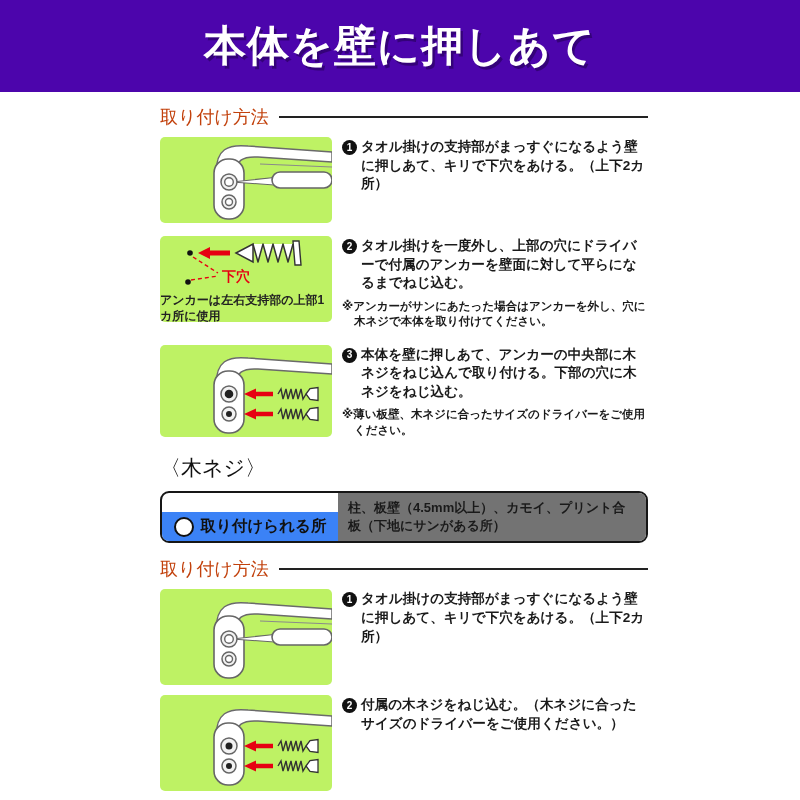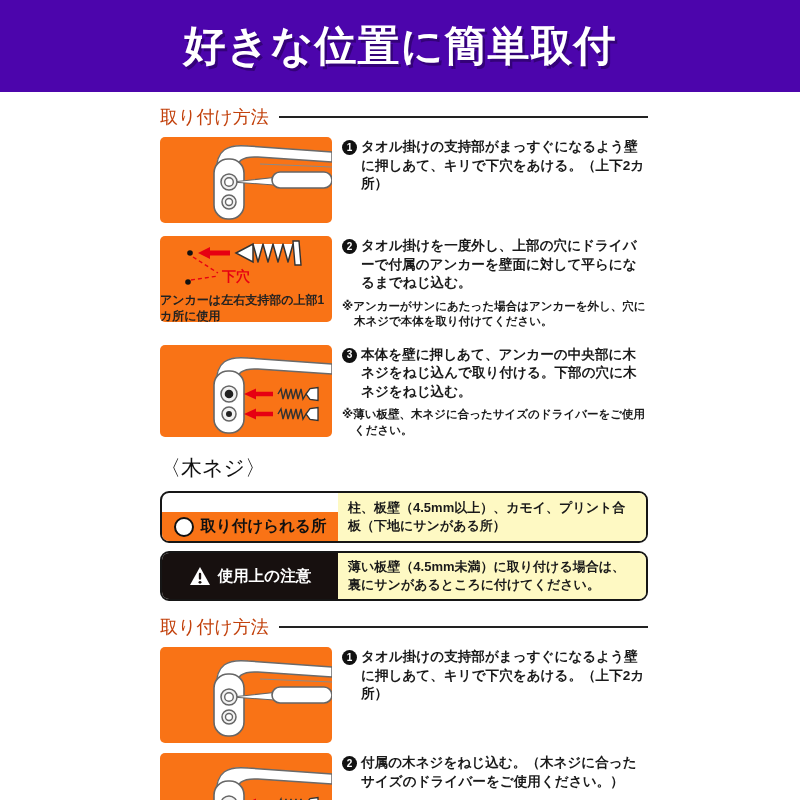--- a/index.html
+++ b/index.html
@@ -17,21 +17,21 @@
 
   .sec-heading { display:flex; align-items:center; margin:7px 0 8px; }
   .sec-heading .t { font-size:18px; font-weight:400; color:#c2410c; white-space:nowrap; }
   .sec-heading .rule { flex:1; height:2px; background:#222; margin-left:10px; }
 
   .big-heading { font-size:21px; font-weight:400; color:#111; margin:12px 0 9px; }
 
   
   .step { display:flex; gap:10px; align-items:flex-start; }
   .mb13{margin-bottom:13px;} .mb15{margin-bottom:15px;} .mb16{margin-bottom:16px;} .mb10{margin-bottom:10px;}
-  .illus { width:172px; flex:0 0 172px; background:#f97316; border-radius:5px; overflow:hidden; }
+  .illus { width:172px; flex:0 0 172px; background:#bef264; border-radius:5px; overflow:hidden; }
   .h86{height:86px;} .h92{height:92px;} .h96{height:96px;}
   .illus svg { display:block; }
   .illus-caption { font-size:12px; line-height:1.3; color:#222; font-weight:600;
     padding:1px 6px 0 0; }
 
   .step-body { flex:1; min-width:0; padding-top:1px; }
   .step-text { position:relative; padding-left:19px; font-size:13.6px; font-weight:600;
     line-height:1.37; color:#1a1a1a; word-break:break-all; }
   .marker { position:absolute; left:0; top:2px; width:15px; height:15px; border-radius:50%;
     background:#111; color:#fff; font-size:10px; font-weight:700;
@@ -39,36 +39,36 @@
   .note { font-size:11.5px; font-weight:600; line-height:1.34; color:#1a1a1a;
     padding-left:12px; text-indent:-12px; margin-top:4px; word-break:break-all; }
   .notes { margin-top:6px; }
 
   
   .spec-box { display:flex; border:2.5px solid #161616; border-radius:9px;
     overflow:hidden; min-height:47px; }
   .mb8{margin-bottom:8px;}
   .spec-label { width:176px; flex:0 0 176px; display:flex; align-items:center;
     justify-content:center; gap:7px; padding:4px 6px; }
-  .spec-label.gray { background:#f97316;margin-top:19px; }
+  .spec-label.gray { background:#3b82f6;margin-top:19px; }
   .spec-label.black { background:#17100F; }
   .spec-label .txt { font-size:15.5px; font-weight:800; color:#111; white-space:nowrap; }
   .spec-label.black .txt { color:#fff; }
   .circle-icon { width:20px; height:20px; border:2.4px solid #111; border-radius:50%;
     background:#fff; flex:0 0 20px; }
-  .spec-value { flex:1; background:#fef9c3; padding:5px 10px; font-size:13px; font-weight:600;
+  .spec-value { flex:1; background:#737373; padding:5px 10px; font-size:13px; font-weight:600;
     line-height:1.38; color:#1a1a1a; display:flex; align-items:center; word-break:break-all; }
 
   .red { fill:#E60012; }
 </style>
 </head>
 <body>
 
 <div class="banner">
-  <div class="banner-title">好きな位置に簡単取付</div>
+  <div class="banner-title">本体を壁に押しあて</div>
 </div>
 
 <div class="content">
 
   <div class="sec-heading">
     <span class="t">取り付け方法</span>
     <span class="rule"></span>
   </div>
 
   <div class="step mb13">
@@ -155,33 +155,20 @@
   <div class="spec-box mb8">
     <div class="spec-label gray">
       <span class="circle-icon"></span>
       <span class="txt">取り付けられる所</span>
     </div>
     <div class="spec-value">
       <span>柱、板壁（4.5mm以上）、カモイ、プリント合板（下地にサンがある所）</span>
     </div>
   </div>
 
-  <div class="spec-box">
-    <div class="spec-label black">
-      <svg width="22" height="20" viewBox="0 0 24 22">
-        <path d="M12 1 L23 21 L1 21 Z" fill="#fff"></path>
-        <rect x="10.7" y="7.5" width="2.6" height="7.5" rx="1.2" fill="#17100F"></rect>
-        <circle cx="12" cy="18" r="1.6" fill="#17100F"></circle>
-      </svg>
-      <span class="txt">使用上の注意</span>
-    </div>
-    <div class="spec-value">
-      <span>薄い板壁（4.5mm未満）に取り付ける場合は、裏にサンがあるところに付けてください。</span>
-    </div>
-  </div>
 
   <div class="sec-heading" style="margin-top:14px;">
     <span class="t">取り付け方法</span>
     <span class="rule"></span>
   </div>
 
   <div class="step mb10">
     <div class="illus h96">
       <svg width="172" height="96" viewBox="0 0 172 90">
         <path d="M56,38 C56,14 68,9 88,11 L172,17 L172,27 L98,22 C82,21 76,26 76,38 Z" fill="#fff" stroke="#6a6a6a" stroke-width="1.5" stroke-linejoin="round"></path>

